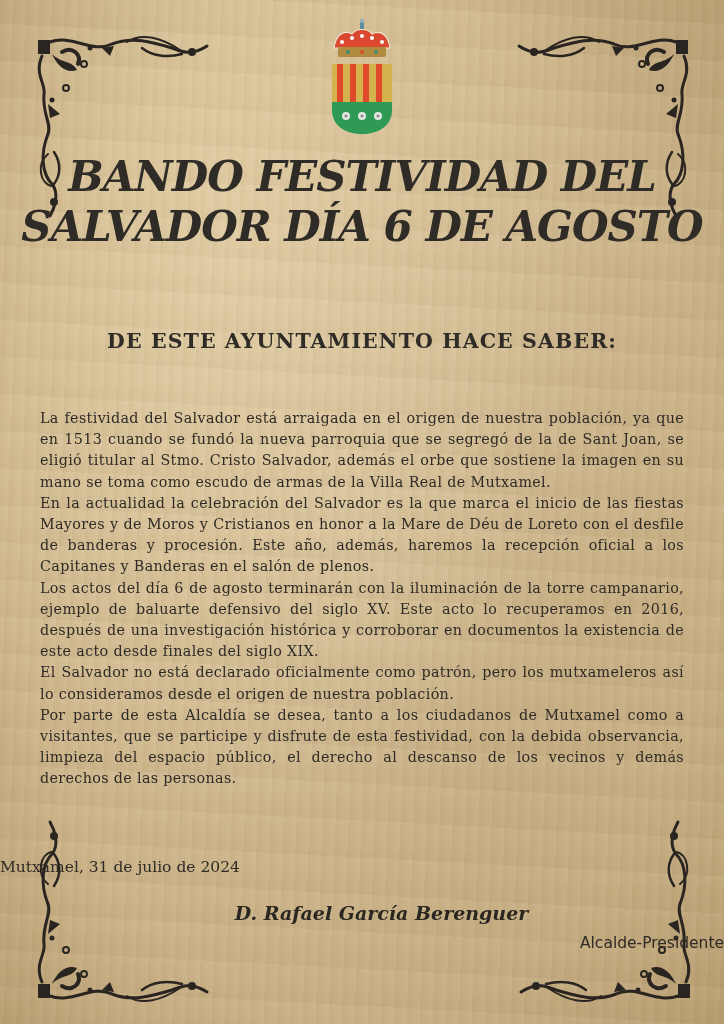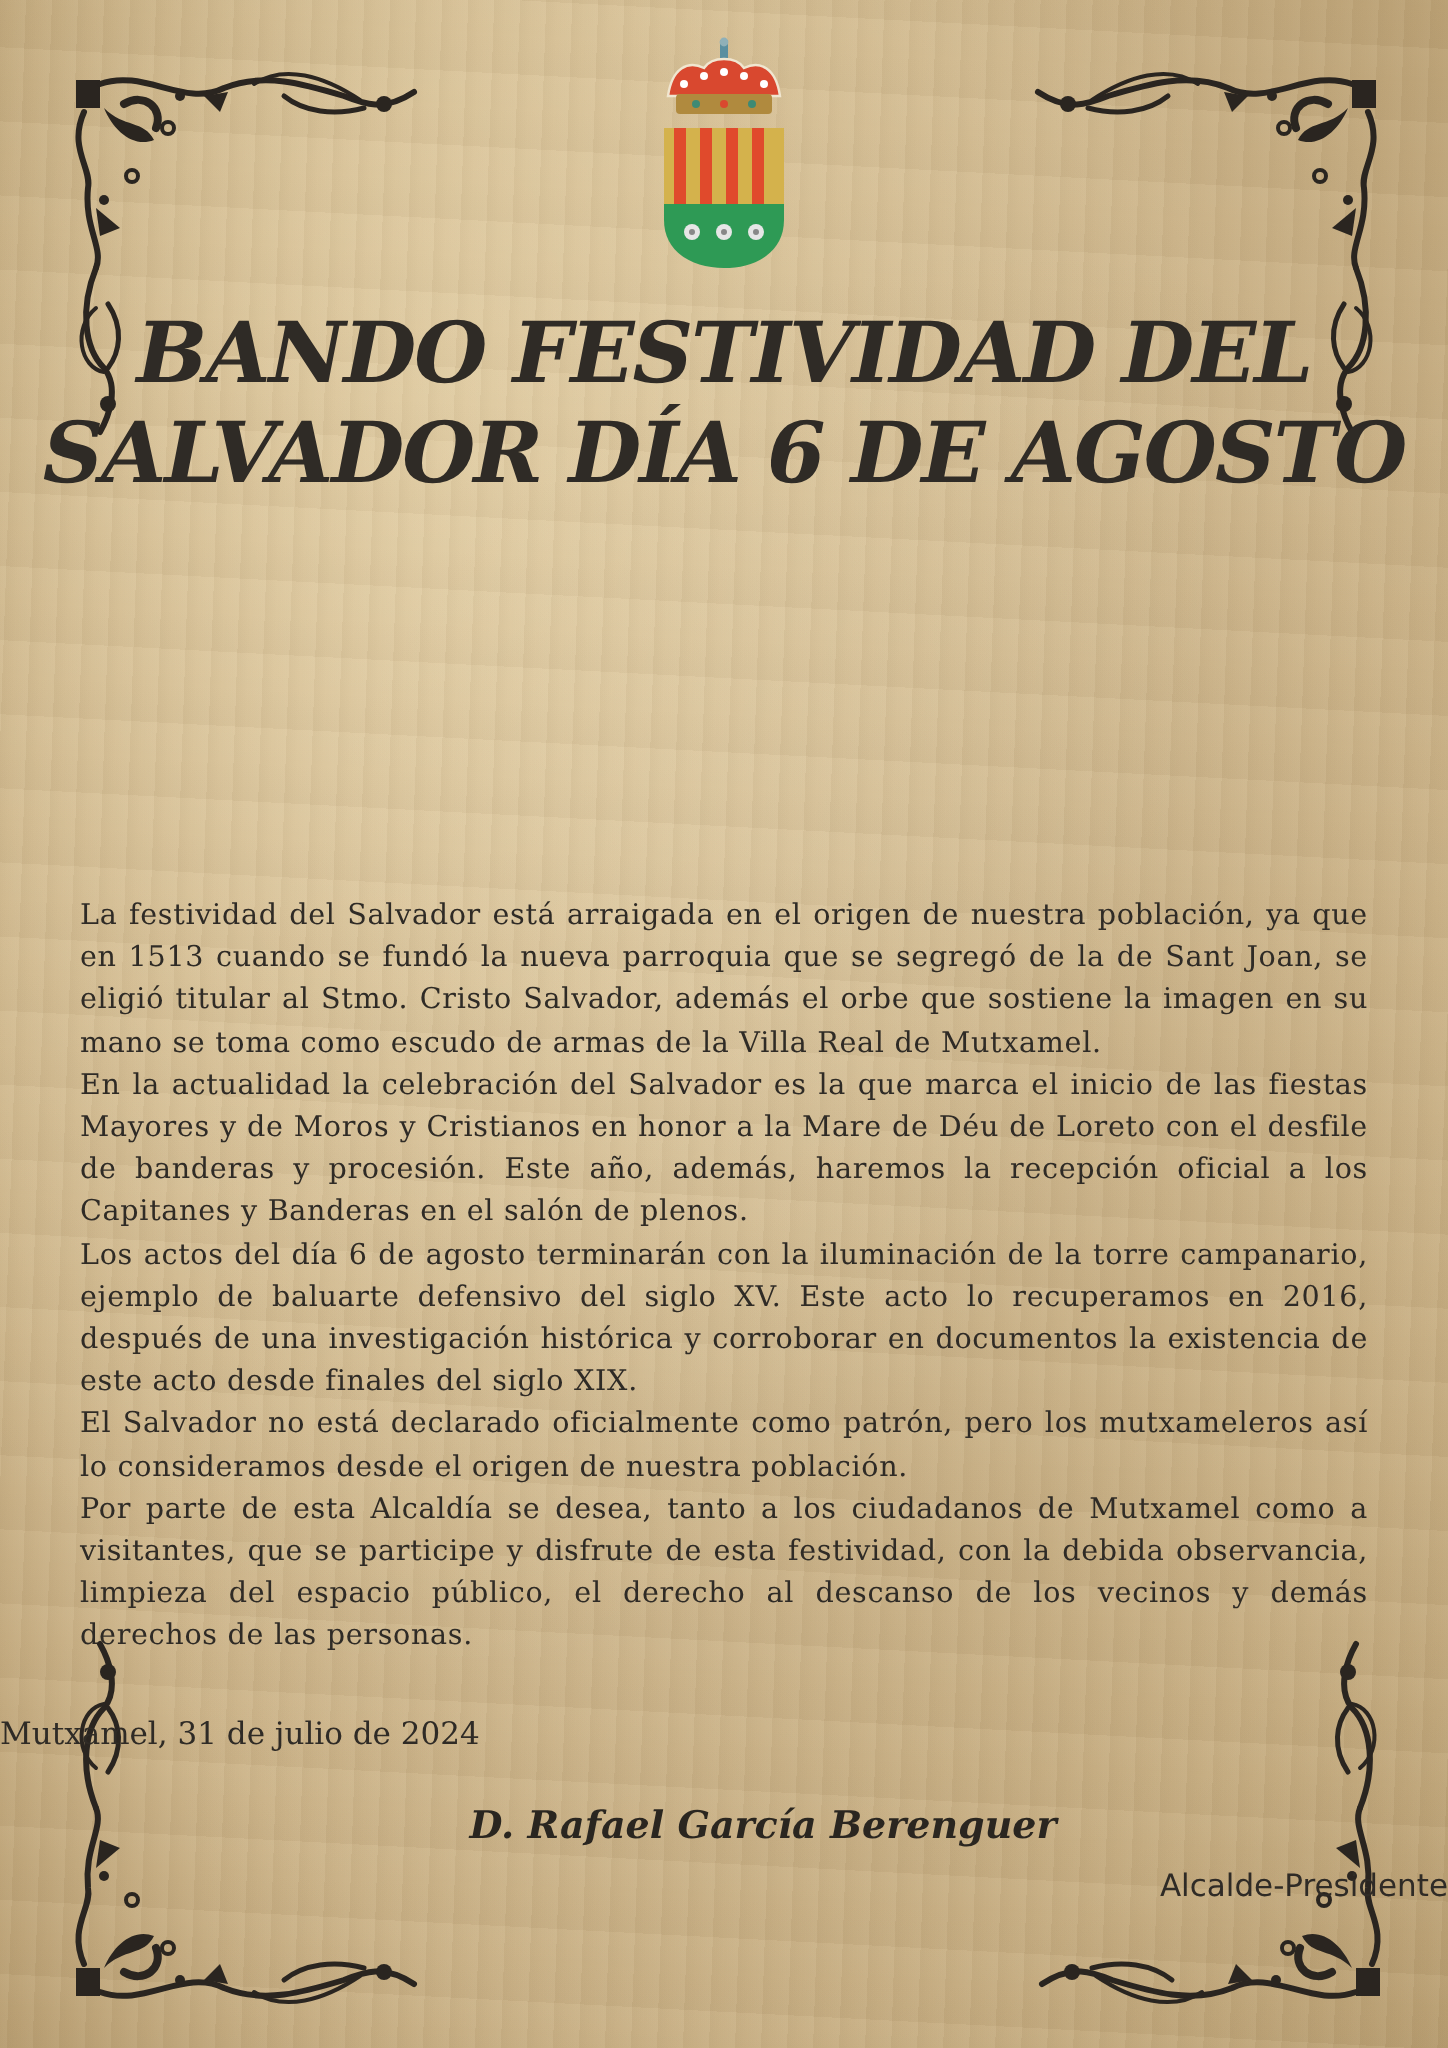--- a/index.html
+++ b/index.html
@@ -33,21 +33,21 @@
       font-size: 42px; line-height: 50px; letter-spacing: -1px; color: #2f2b26;
     }
     .subtitle {
       position: absolute; left: 20px; right: 20px; top: 327px; text-align: center;
       font-family: "DejaVu Serif", serif; font-weight: bold;
       font-size: 20.5px; line-height: 28px; letter-spacing: 1.1px; color: #2f2b26;
     }
     .body-text {
       position: absolute; left: 40px; width: 644px; top: 408px;
       font-family: "DejaVu Serif", serif; font-size: 14.3px; line-height: 21.2px;
-      text-align: justify; color: #2f2b26; letter-spacing: 0.35px; margin-top: 40px;
+      text-align: justify; color: #2f2b26; letter-spacing: 0.35px;
     }
     .body-text p { margin: 0; text-align-last: left; }
     .place-date {
       position: absolute; left: 0; right: 0; top: 858px; 
       font-family: "DejaVu Serif", serif; font-size: 15.5px; color: #2f2b26;
     }
     .signer-name {
       position: absolute; left: 0; right: 0; top: 902px; text-align: center;
       font-family: "DejaVu Serif", serif; font-style: italic; font-weight: bold;
       font-size: 19px; color: #2a2620; margin-left: 39px;
@@ -182,20 +182,21 @@
       <circle cx="48" cy="98" r="1.5" fill="#888"></circle>
   </svg>
 </div>
 
 <div class="title">
   <div>BANDO FESTIVIDAD DEL</div>
   <div>SALVADOR DÍA 6 DE AGOSTO</div>
 </div>
 
 <div class="subtitle">
+  <div>DE ESTE AYUNTAMIENTO HACE SABER:</div>
 </div>
 
 <div class="body-text">
   <p>La festividad del Salvador está arraigada en el origen de nuestra población, ya que en 1513 cuando se fundó la nueva parroquia que se segregó de la de Sant Joan, se eligió titular al Stmo. Cristo Salvador, además el orbe que sostiene la imagen en su mano se toma como escudo de armas de la Villa Real de Mutxamel.</p>
   <p>En la actualidad la celebración del Salvador es la que marca el inicio de las fiestas Mayores y de Moros y Cristianos en honor a la Mare de Déu de Loreto con el desfile de banderas y procesión. Este año, además, haremos la recepción oficial a los Capitanes y Banderas en el salón de plenos.</p>
   <p>Los actos del día 6 de agosto terminarán con la iluminación de la torre campanario, ejemplo de baluarte defensivo del siglo XV. Este acto lo recuperamos en 2016, después de una investigación histórica y corroborar en documentos la existencia de este acto desde finales del siglo XIX.</p>
   <p>El Salvador no está declarado oficialmente como patrón, pero los mutxameleros así lo consideramos desde el origen de nuestra población.</p>
   <p>Por parte de esta Alcaldía se desea, tanto a los ciudadanos de Mutxamel como a visitantes, que se participe y disfrute de esta festividad, con la debida observancia, limpieza del espacio público, el derecho al descanso de los vecinos y demás derechos de las personas.</p>
 </div>
 

